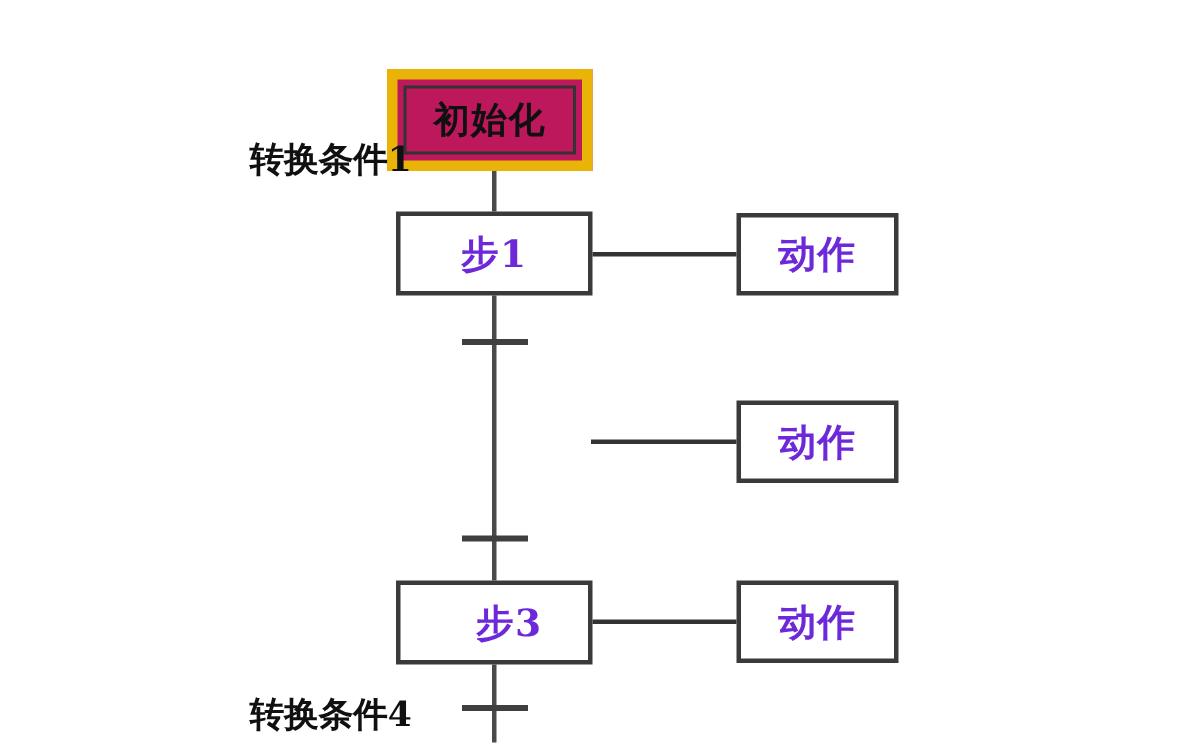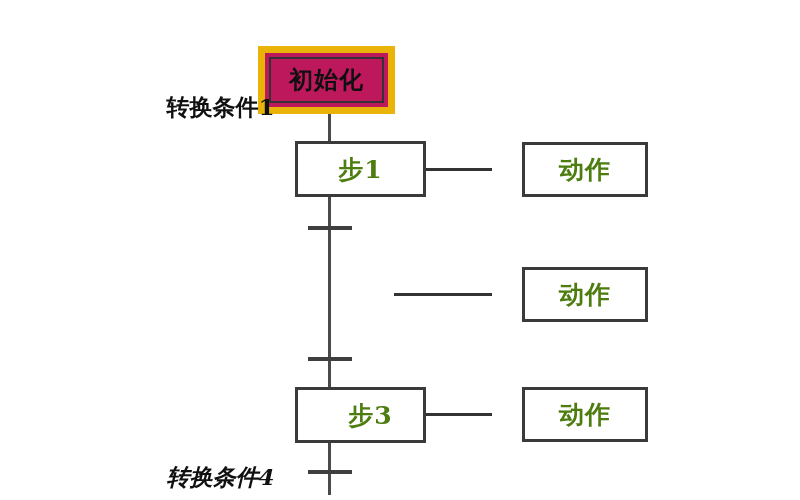--- a/index.html
+++ b/index.html
@@ -53,45 +53,44 @@
     border: 2px solid #333333;
     display: flex; align-items: center; justify-content: center;
     font-size: 24px; font-weight: bold; color: #101010;
     letter-spacing: 1px;
   }
   .step-box, .action-box {
     position: absolute;
     border: 3px solid #3a3a3a;
     background: #ffffff;
     display: flex; align-items: center; justify-content: center;
-    font-size: 25px; font-weight: bold; color: #4d7c0f;
+    font-size: 25px; font-weight: bold; color: #6d28d9;
     letter-spacing: 1px;
-    margin-left: 31px;
   }
   .step-box { left: 264px; width: 131px; height: 56px; }
   .step1 { top: 141px; }
   .step2 { top: 266px; }
   .step3 { top: 387px; padding-left: 20px; }
-  .action-box { left: 491px; width: 126px; height: 55px; font-family: Liberation Serif, serif; }
+  .action-box { left: 491px; width: 108px; height: 55px; font-family: Liberation Serif, serif; }
   .action1 { top: 142px; }
   .action2 { top: 267px; }
   .action3 { top: 387px; }
   
   .t-label {
     position: absolute;
     left: 148px; width: 145px;
     text-align: center;
     font-size: 23px; font-weight: bold; color: #101010;
     line-height: 30px;
     white-space: nowrap;
   }
   .t1 { top: 92px; }
   .t2 { top: 216px; }
   .t3 { top: 346px; }
-  .t4 { top: 462px; font-style: italic; }
+  .t4 { top: 462px; }
 </style>
 </head>
 <body>
 
 <div class="canvas">
 
   <div class="spine"></div>
 
   <div class="tick tick1"></div>
   <div class="tick tick2"></div>

